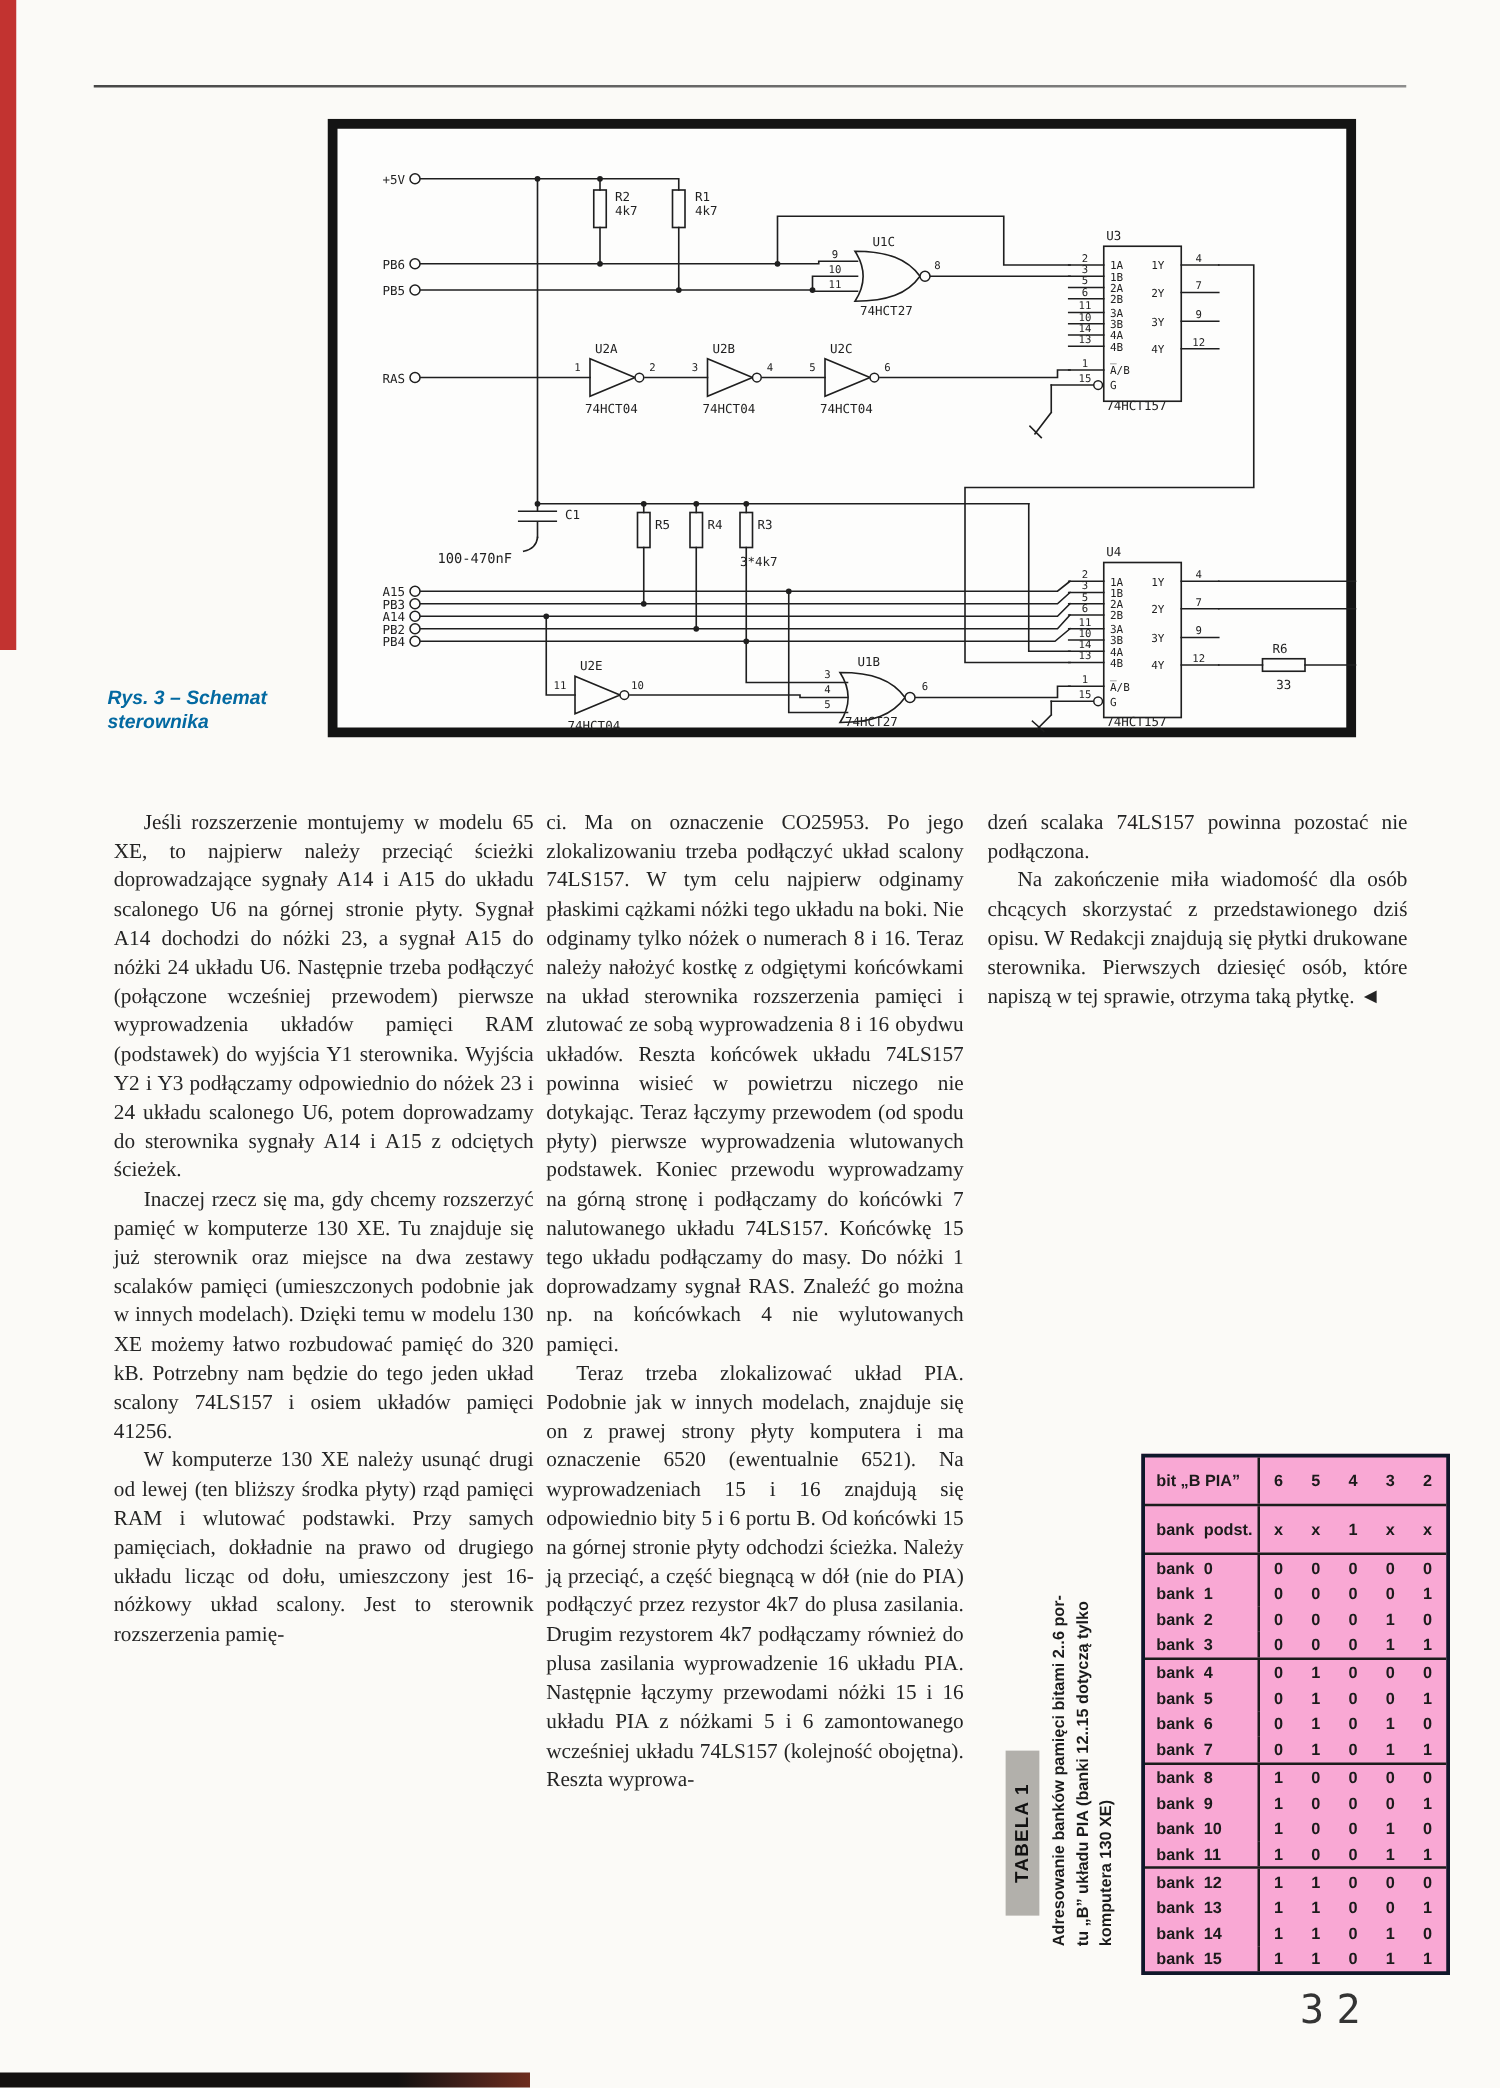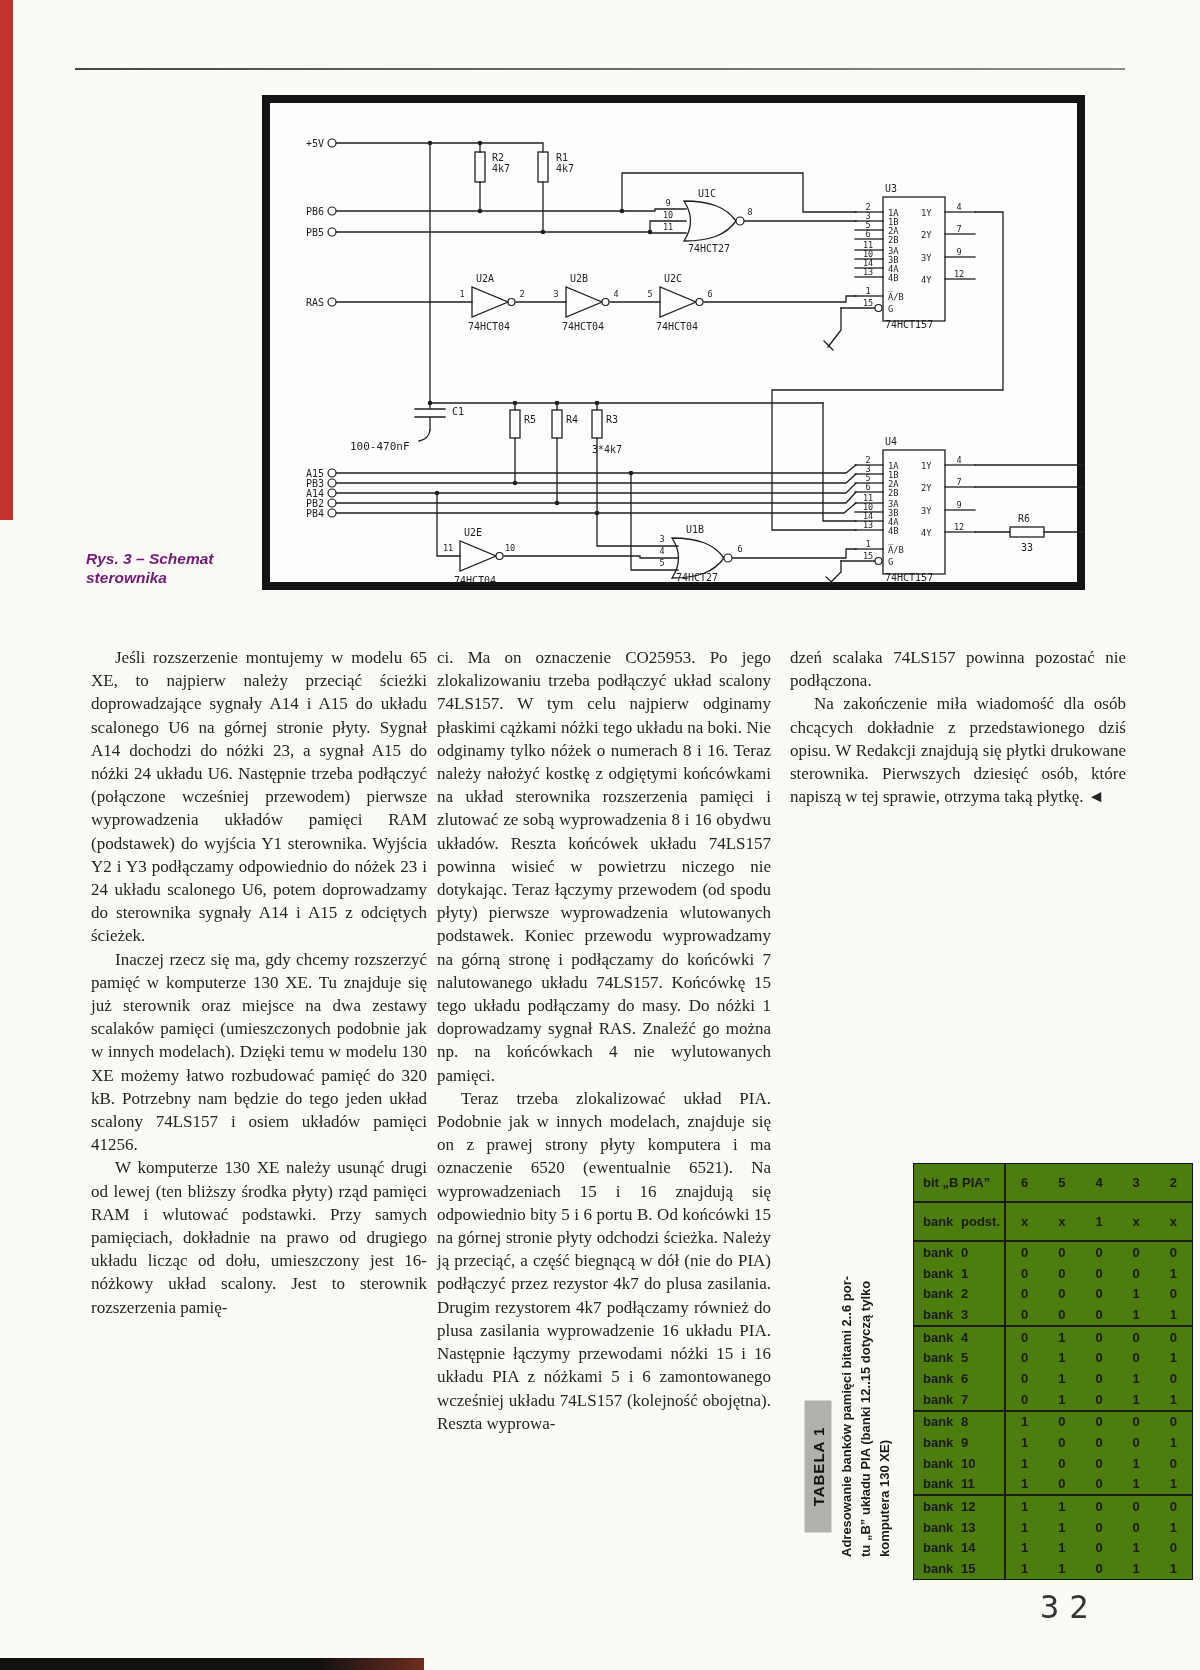--- a/index.html
+++ b/index.html
@@ -23,34 +23,34 @@
   .bub{fill:#fdfdfc;stroke:#1f1f1f;stroke-width:1.2}
   text{fill:#1f1f1f}
   .lbl{font:10px "DejaVu Sans Mono",monospace}
   .big{font:11px "DejaVu Sans Mono",monospace}
   .pin{font:8.8px "DejaVu Sans Mono",monospace}
   .num{font:8.5px "DejaVu Sans Mono",monospace;text-anchor:middle}
   .ra{text-anchor:end}
 
   #fig-caption{left:86px;top:549px;
     font:italic bold 15.5px "Liberation Sans",sans-serif;
-    color:#701a75;line-height:19px}
+    color:#0369a1;line-height:19px}
   #fig-caption .cap2{}
 
   .col{position:absolute;top:646px;width:336px;
     font-size:17px;line-height:23.2px;text-align:justify}
   #col1{left:91px}
   #col2{left:437px;width:334px}
   #col3{left:790px}
   p.para{margin:0;padding:0}
   p.indent{text-indent:24px}
 
   
-  #bank-table{left:913px;top:1163px;width:280px;height:417px;
-    background:#4d7c0f;border:1px solid #0f172a;box-sizing:border-box;
+  #bank-table{left:913px;top:1163px;width:247px;height:417px;
+    background:#f9a8d4;border:3px solid #0f172a;box-sizing:border-box;
     display:flex;flex-direction:column;
     font-family:"Liberation Sans",sans-serif;font-weight:bold;
     font-size:13px;color:#1b1b1b}
   .trow{display:flex;flex:1 1 0;align-items:stretch;min-height:0}
   .trow.fixed{flex:0 0 37px}
   .sep-b{border-bottom:2.5px solid #1c1c1c}
   .group-start{border-top:2.5px solid #1c1c1c}
   .tlabel{width:92px;flex:0 0 92px;border-right:2.5px solid #1c1c1c;
     display:flex;align-items:center;padding-left:9px;box-sizing:border-box}
   .tbits{flex:1;display:flex}
@@ -304,21 +304,21 @@
     <p class="para indent">Jeśli rozszerzenie montujemy w modelu 65 XE, to najpierw należy przeciąć ścieżki doprowadzające sygnały A14 i A15 do układu scalonego U6 na górnej stronie płyty. Sygnał A14 dochodzi do nóżki 23, a sygnał A15 do nóżki 24 układu U6. Następnie trzeba podłączyć (połączone wcześniej przewodem) pierwsze wyprowadzenia układów pamięci RAM (podstawek) do wyjścia Y1 sterownika. Wyjścia Y2 i Y3 podłączamy odpowiednio do nóżek 23 i 24 układu scalonego U6, potem doprowadzamy do sterownika sygnały A14 i A15 z odciętych ścieżek.</p>
     <p class="para indent">Inaczej rzecz się ma, gdy chcemy rozszerzyć pamięć w komputerze 130 XE. Tu znajduje się już sterownik oraz miejsce na dwa zestawy scalaków pamięci (umieszczonych podobnie jak w innych modelach). Dzięki temu w modelu 130 XE możemy łatwo rozbudować pamięć do 320 kB. Potrzebny nam będzie do tego jeden układ scalony 74LS157 i osiem układów pamięci 41256.</p>
     <p class="para indent">W komputerze 130 XE należy usunąć drugi od lewej (ten bliższy środka płyty) rząd pamięci RAM i wlutować podstawki. Przy samych pamięciach, dokładnie na prawo od drugiego układu licząc od dołu, umieszczony jest 16-nóżkowy układ scalony. Jest to sterownik rozszerzenia pamię-</p>
   </div>
 <div class="col" id="col2">
     <p class="para">ci. Ma on oznaczenie CO25953. Po jego zlokalizowaniu trzeba podłączyć układ scalony 74LS157. W tym celu najpierw odginamy płaskimi cążkami nóżki tego układu na boki. Nie odginamy tylko nóżek o numerach 8 i 16. Teraz należy nałożyć kostkę z odgiętymi końcówkami na układ sterownika rozszerzenia pamięci i zlutować ze sobą wyprowadzenia 8 i 16 obydwu układów. Reszta końcówek układu 74LS157 powinna wisieć w powietrzu niczego nie dotykając. Teraz łączymy przewodem (od spodu płyty) pierwsze wyprowadzenia wlutowanych podstawek. Koniec przewodu wyprowadzamy na górną stronę i podłączamy do końcówki 7 nalutowanego układu 74LS157. Końcówkę 15 tego układu podłączamy do masy. Do nóżki 1 doprowadzamy sygnał RAS. Znaleźć go można np. na końcówkach 4 nie wylutowanych pamięci.</p>
     <p class="para indent">Teraz trzeba zlokalizować układ PIA. Podobnie jak w innych modelach, znajduje się on z prawej strony płyty komputera i ma oznaczenie 6520 (ewentualnie 6521). Na wyprowadzeniach 15 i 16 znajdują się odpowiednio bity 5 i 6 portu B. Od końcówki 15 na górnej stronie płyty odchodzi ścieżka. Należy ją przeciąć, a część biegnącą w dół (nie do PIA) podłączyć przez rezystor 4k7 do plusa zasilania. Drugim rezystorem 4k7 podłączamy również do plusa zasilania wyprowadzenie 16 układu PIA. Następnie łączymy przewodami nóżki 15 i 16 układu PIA z nóżkami 5 i 6 zamontowanego wcześniej układu 74LS157 (kolejność obojętna). Reszta wyprowa-</p>
   </div>
 <div class="col" id="col3">
     <p class="para">dzeń scalaka 74LS157 powinna pozostać nie podłączona.</p>
-    <p class="para indent">Na zakończenie miła wiadomość dla osób chcących dokładnie z przedstawionego dziś opisu. W Redakcji znajdują się płytki drukowane sterownika. Pierwszych dziesięć osób, które napiszą w tej sprawie, otrzyma taką płytkę. ◄</p>
+    <p class="para indent">Na zakończenie miła wiadomość dla osób chcących skorzystać z przedstawionego dziś opisu. W Redakcji znajdują się płytki drukowane sterownika. Pierwszych dziesięć osób, które napiszą w tej sprawie, otrzyma taką płytkę. ◄</p>
   </div>
 
 <div class="abs" id="tabela-title">TABELA 1</div>
 <div class="abs" id="table-caption">
   <div>Adresowanie banków pamięci bitami 2..6 por-</div>
   <div>tu „B” układu PIA (banki 12..15 dotyczą tylko</div>
   <div>komputera 130 XE)</div>
 </div>
 
 <div class="abs" id="bank-table">

